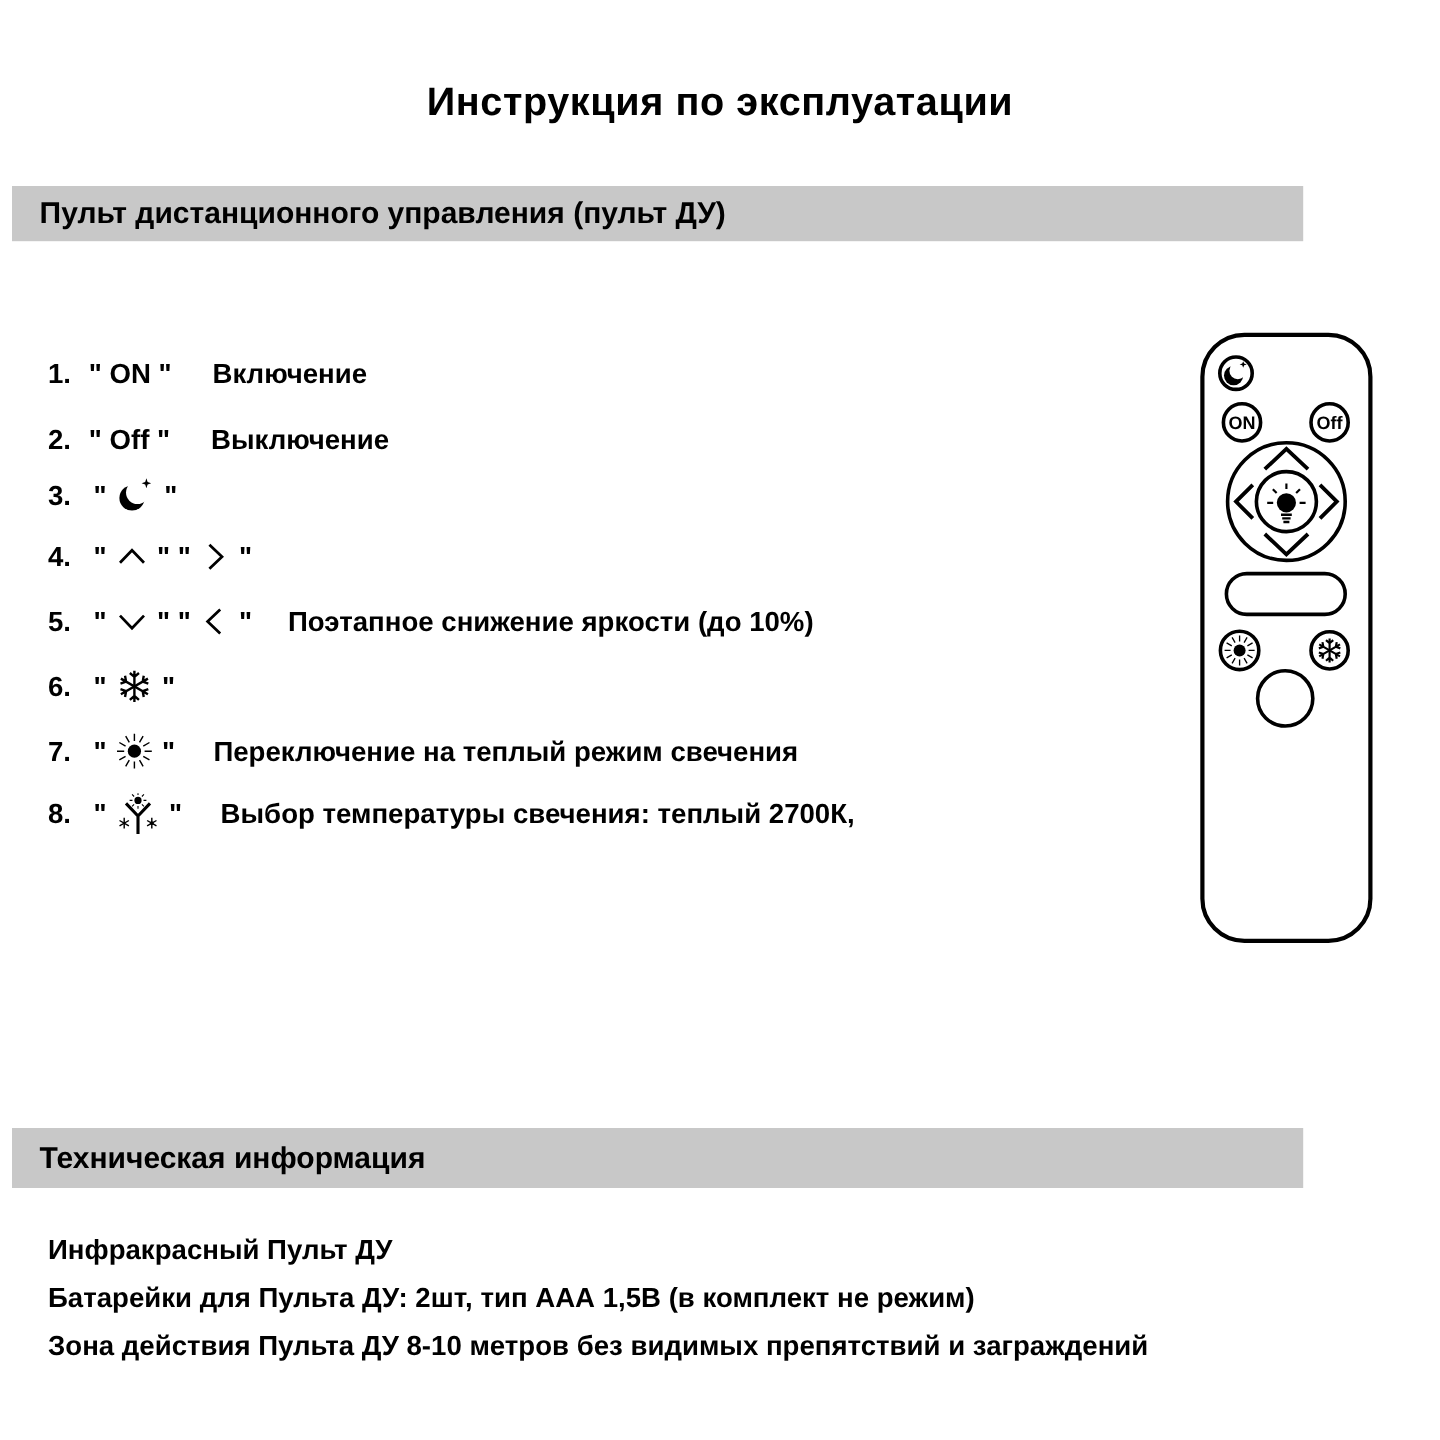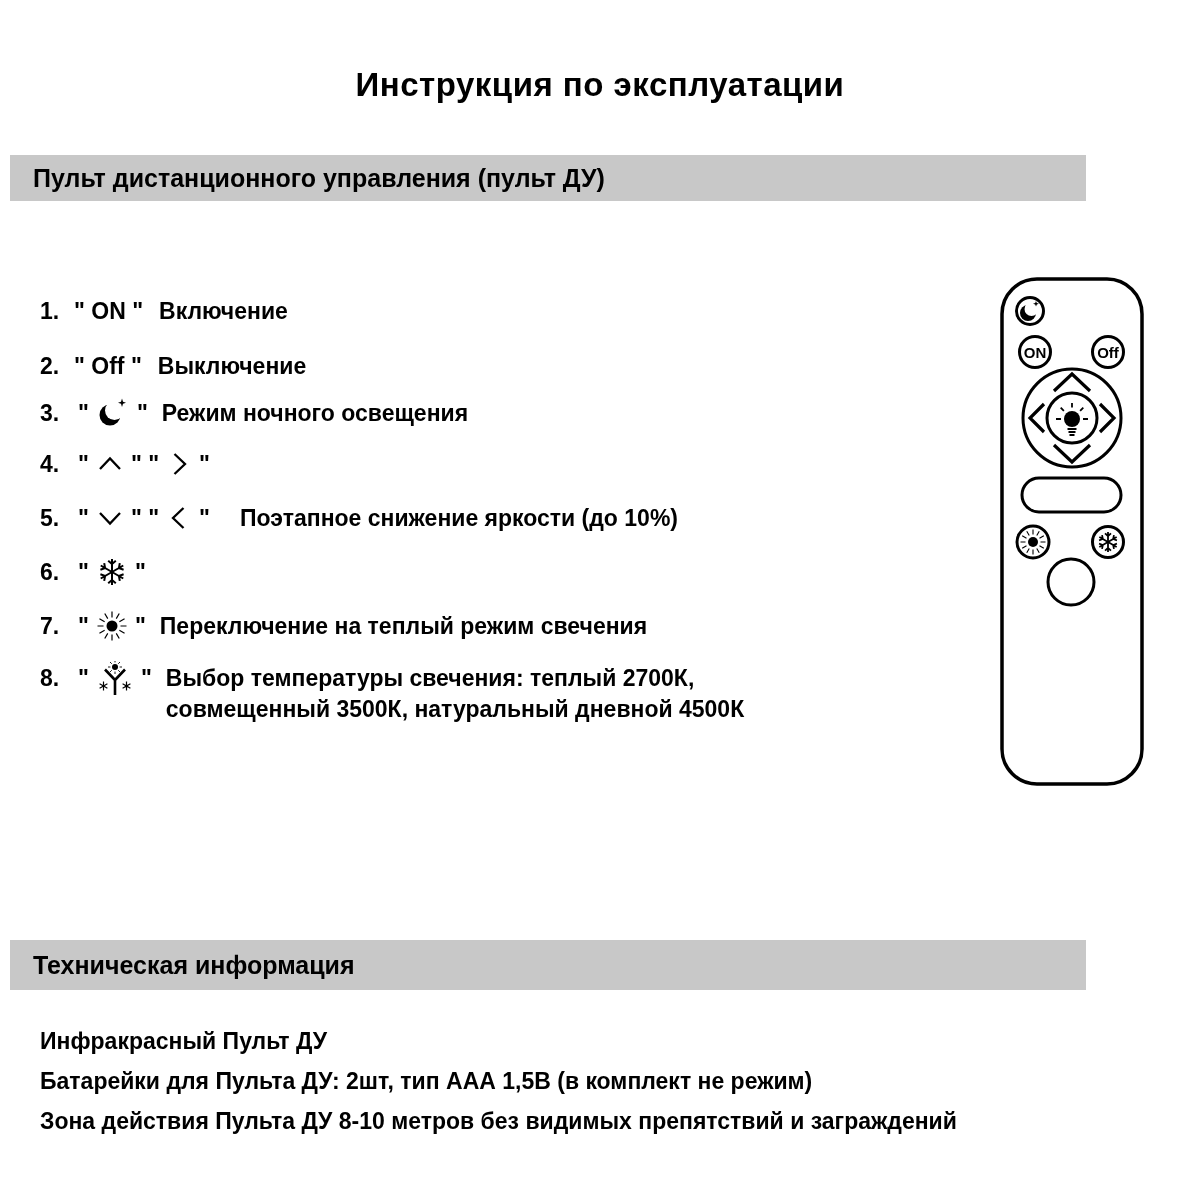--- a/index.html
+++ b/index.html
@@ -19,21 +19,21 @@
   }
   .bar1{top:155px;height:46px;}
   .bar2{top:940px;height:50px;}
   .li{
     position:absolute;left:40px;display:flex;align-items:center;
     font-size:23px;white-space:nowrap;line-height:30px;
   }
   .li .num{width:34px;flex:0 0 auto;}
   .li .q{margin:0 4px;}
   .li .lbl{margin-right:6px;}
-  .li .txt{margin-left:10px;}
+  .li .txt{margin-left:28px;}
   .li .txt-big-gap{margin-left:26px;}
   .li .ic{display:block;margin:0 3px;}
   .li-8{align-items:flex-start;}
   .li-8 .ic{margin-top:-2px;}
   .two-line div{line-height:31px;}
   .tech-line{position:absolute;left:40px;font-size:23px;line-height:30px;}
   .remote{position:absolute;left:998px;top:275px;}
   svg{display:block;}
   .sr-text{font-family:"Liberation Sans", sans-serif;font-weight:bold;}
 </style>
@@ -60,21 +60,20 @@
 
 <div class="li" style="top:396px">
   <span class="num">3.</span>
   <span class="q">"</span>
   <svg class="ic" width="34" height="34" viewBox="0 0 34 34">
     <circle cx="14" cy="19" r="10.5" fill="#000"></circle>
     <circle cx="18.5" cy="14.5" r="9.5" fill="#fff"></circle>
     <path d="M26,2.5 L27,5.7 L30,6.7 L27,7.7 L26,10.9 L25,7.7 L22,6.7 L25,5.7 Z" fill="#000"></path>
   </svg>
   <span class="q">"</span>
-  <span class="txt">Режим ночного освещения</span>
 </div>
 
 <div class="li" style="top:449px">
   <span class="num">4.</span>
   <span class="q">"</span>
   <svg class="ic" width="28" height="26" viewBox="0 0 28 26">
     <polyline points="4,18 14,7.5 24,18" fill="none" stroke="#000" stroke-width="2.3"></polyline>
   </svg>
   <span class="q">" "</span>
   <svg class="ic" width="26" height="28" viewBox="0 0 26 28">
@@ -154,21 +153,20 @@
     <g transform="translate(30.5,25)" stroke="#000" stroke-width="1.2">
       <path d="M0,-4.5 L0,4.5"></path>
       <path transform="rotate(60)" d="M0,-4.5 L0,4.5"></path>
       <path transform="rotate(120)" d="M0,-4.5 L0,4.5"></path>
       <circle r="1.6" fill="#000" stroke="none"></circle>
     </g>
   </svg>
   <span class="q">"</span>
   <span class="txt two-line">
     <div>Выбор температуры свечения: теплый 2700К,</div>
-    <div>совмещенный 3500К, натуральный дневной 4500К</div>
   </span>
 </div>
 
 <div class="remote">
   <svg width="148" height="513" viewBox="0 0 148 513">
     <rect x="4" y="4" width="140" height="505" rx="35" fill="#fff" stroke="#000" stroke-width="3.5"></rect>
 
     <g>
       <circle cx="32" cy="36" r="13.5" fill="#fff" stroke="#000" stroke-width="3"></circle>
       <g>

